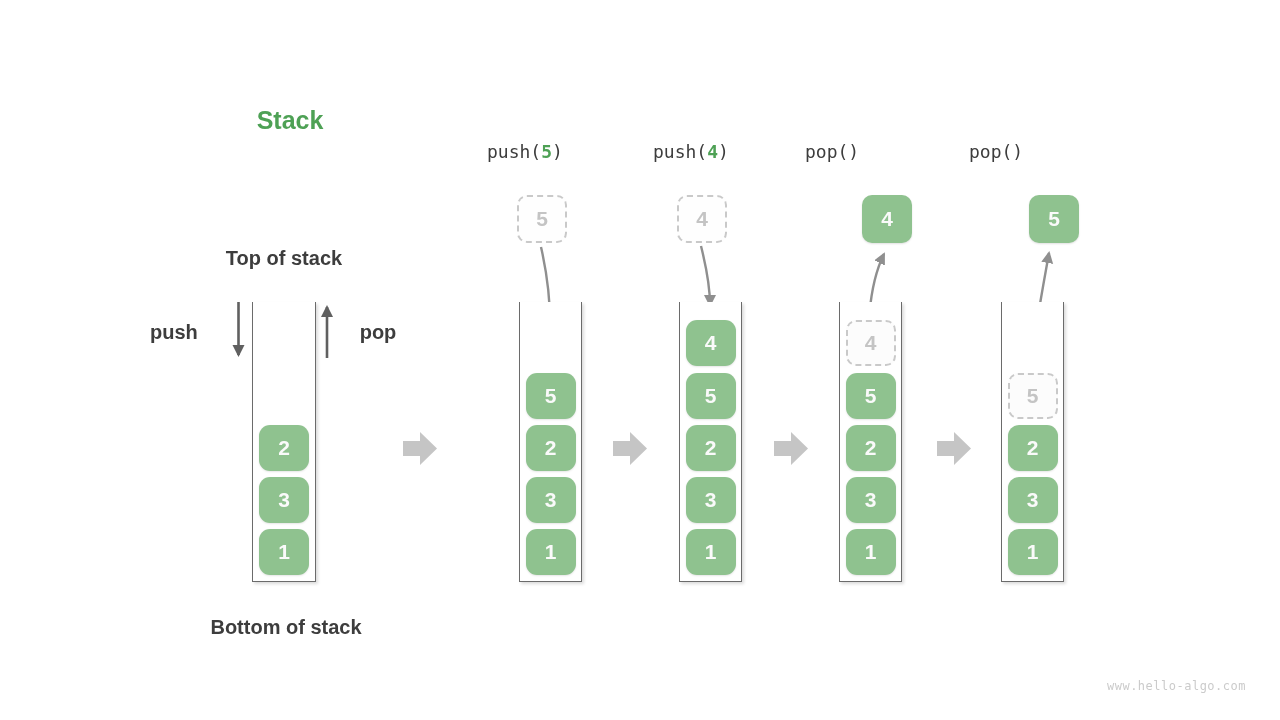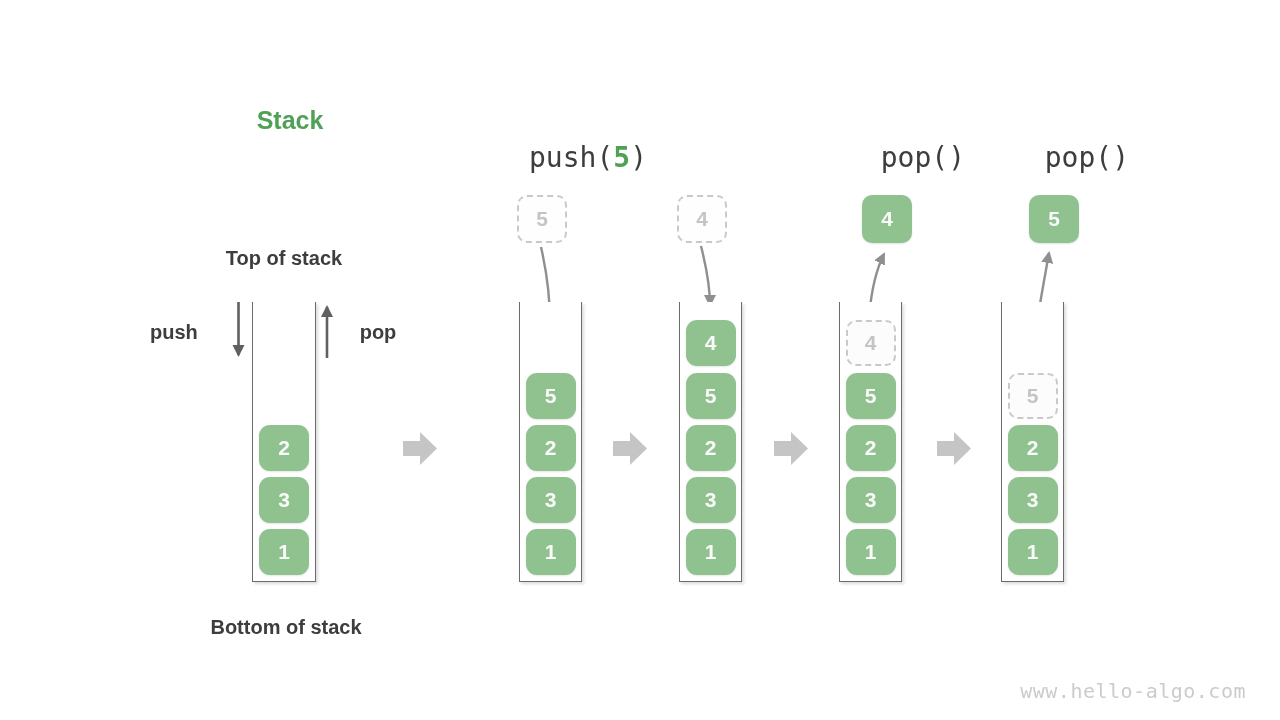--- a/index.html
+++ b/index.html
@@ -56,31 +56,31 @@
   .topbox.ghostbox{
     width:46px;height:44px;
     background:#FEFEFE;border:2px dashed var(--ghost-border);color:var(--ghost-text);
   }
   .topbox.solidbox{
     background:var(--cell-green);color:var(--cell-text);
     box-shadow:0 1px 2px rgba(0,0,0,0.12);
   }
 
   .op{
-    position:absolute;top:141px;width:160px;text-align:right;
-    font-family:"DejaVu Sans Mono", monospace;font-size:28px;
+    position:absolute;top:141px;width:160px;text-align:left;
+    font-family:"DejaVu Sans Mono", monospace;font-size:18px;
     color:var(--text-dark);white-space:nowrap;
   }
   .op .op-num{color:var(--accent-green);font-weight:bold;}
 
   .block-arrow{position:absolute;top:432px;}
 
   .watermark{
     position:absolute;top:679px;right:42px;
-    font-family:"DejaVu Sans Mono", monospace;font-size:20px;
+    font-family:"DejaVu Sans Mono", monospace;font-size:12px;
     color:var(--watermark-gray);letter-spacing:0.5px;
   }
 </style>
 </head>
 <body>
 
 <div id="canvas">
 
   <svg class="overlay" width="1280" height="720" viewBox="0 0 1280 720">
     <defs>
@@ -115,20 +115,23 @@
     <span>push(</span><span class="op-num">5</span><span>)</span>
   </div>
   <div class="topbox ghostbox" style="left:517px;">5</div>
   <div class="container" style="left:519px;width:61px;">
     <div class="cell row-b">5</div>
     <div class="cell row-c">2</div>
     <div class="cell row-d">3</div>
     <div class="cell row-e">1</div>
   </div>
 
+  <div class="op" style="left:653px;">
+    <span>push(</span><span class="op-num">4</span><span>)</span>
+  </div>
   <div class="topbox ghostbox" style="left:677px;">4</div>
   <div class="container" style="left:679px;width:61px;">
     <div class="cell row-a">4</div>
     <div class="cell row-b">5</div>
     <div class="cell row-c">2</div>
     <div class="cell row-d">3</div>
     <div class="cell row-e">1</div>
   </div>
 
   <div class="op" style="left:805px;">

